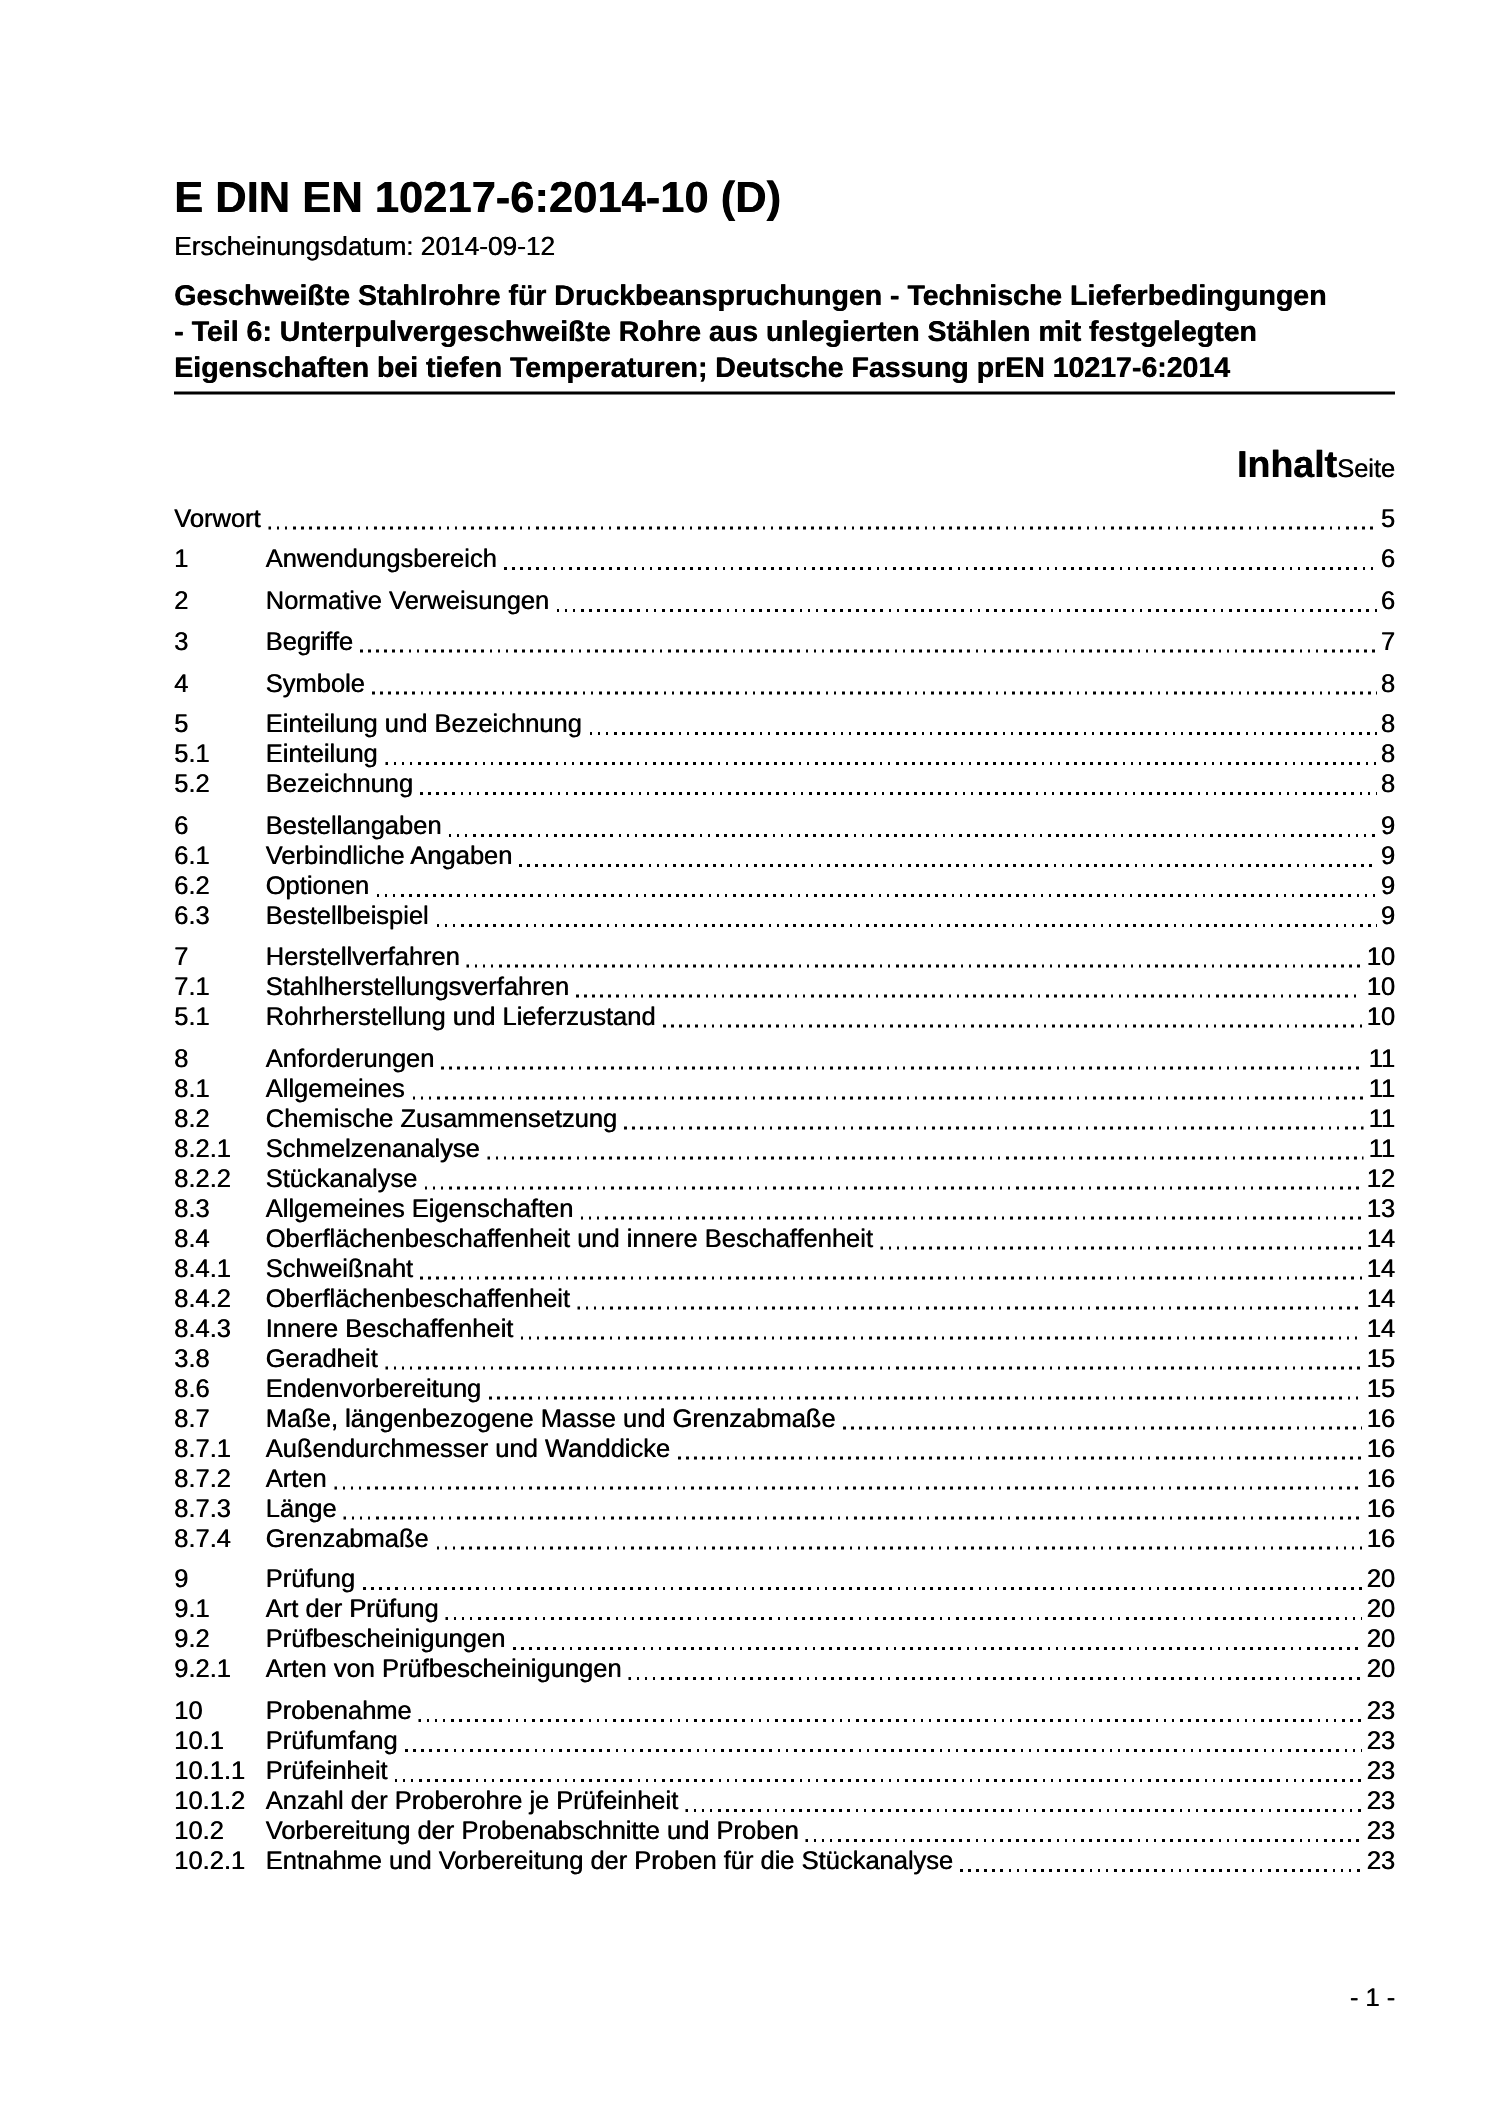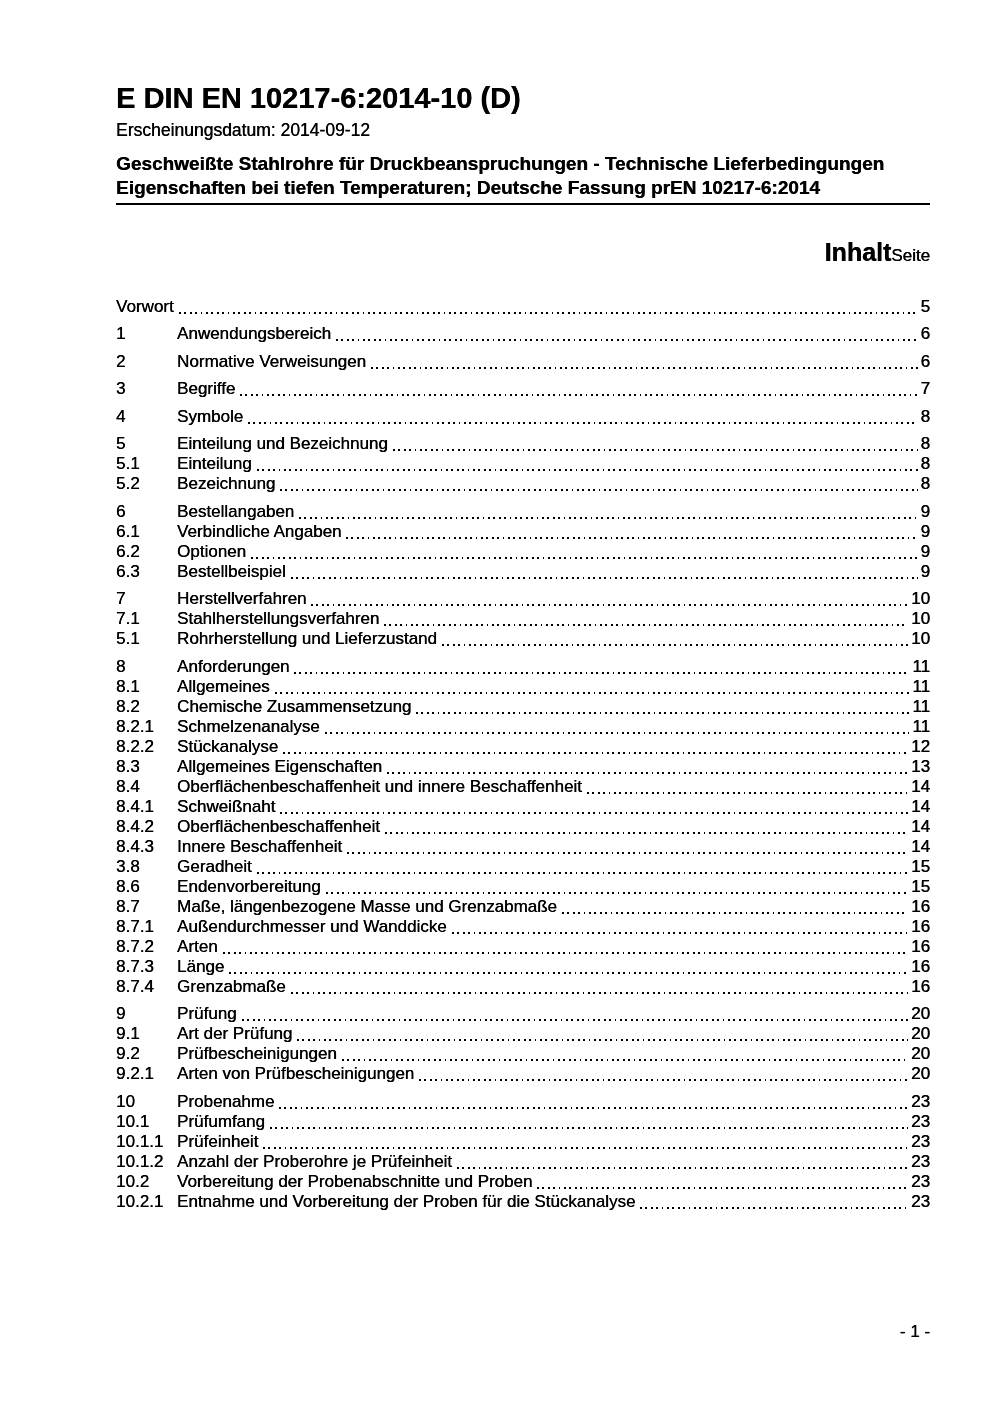--- a/index.html
+++ b/index.html
@@ -3,21 +3,21 @@
 <meta charset="utf-8">
 <style>
   html, body { margin: 0; padding: 0; background: #ffffff; }
   .page {
     position: relative;
     width: 992px;
     height: 1403px;
     box-sizing: border-box;
     background: #ffffff;
     color: #000000;
-    padding: 84px 62px 0 116px;
+    padding: 118px 62px 0 116px;
     font-family: "Liberation Sans", sans-serif;
     overflow: hidden;
     text-shadow: 0.35px 0 0 currentColor; 
   }
   .doc-number {
     margin: 0;
     font-size: 29px;
     line-height: 1;
     font-weight: bold;
     white-space: nowrap;
@@ -42,21 +42,21 @@
   }
   .toc-head {
     display: flex;
     justify-content: flex-end;
     align-items: baseline;
     margin-top: 34px;
   }
   .toc-heading { font-size: 25px; font-weight: bold; line-height: 1.1; }
   .toc-page-label { font-size: 17px; font-weight: normal; }
   .toc {
-    margin-top: 30px;
+    margin-top: 11px;
     font-size: 17px;
   }
   .toc-group { margin-bottom: 7.5px; }
   .toc-row {
     display: flex;
     align-items: baseline;
     height: 20px;
     line-height: 20px;
     white-space: nowrap;
   }
@@ -82,20 +82,21 @@
 </head>
 <body>
 
 <div class="page">
 
   <header>
     <h1 class="doc-number">E DIN EN 10217-6:2014-10 (D)</h1>
     <div class="pub-date">Erscheinungsdatum: 2014-09-12</div>
     <div class="doc-title">
       <span class="title-line">Geschweißte Stahlrohre für Druckbeanspruchungen - Technische Lieferbedingungen</span>
+      <span class="title-line">- Teil 6: Unterpulvergeschweißte Rohre aus unlegierten Stählen mit festgelegten</span>
       <span class="title-line">Eigenschaften bei tiefen Temperaturen; Deutsche Fassung prEN 10217-6:2014</span>
     </div>
     <hr class="title-divider">
   </header>
 
   <div class="toc-head">
     <span class="toc-heading">Inhalt</span>
     <span class="toc-page-label">Seite</span>
   </div>
 

